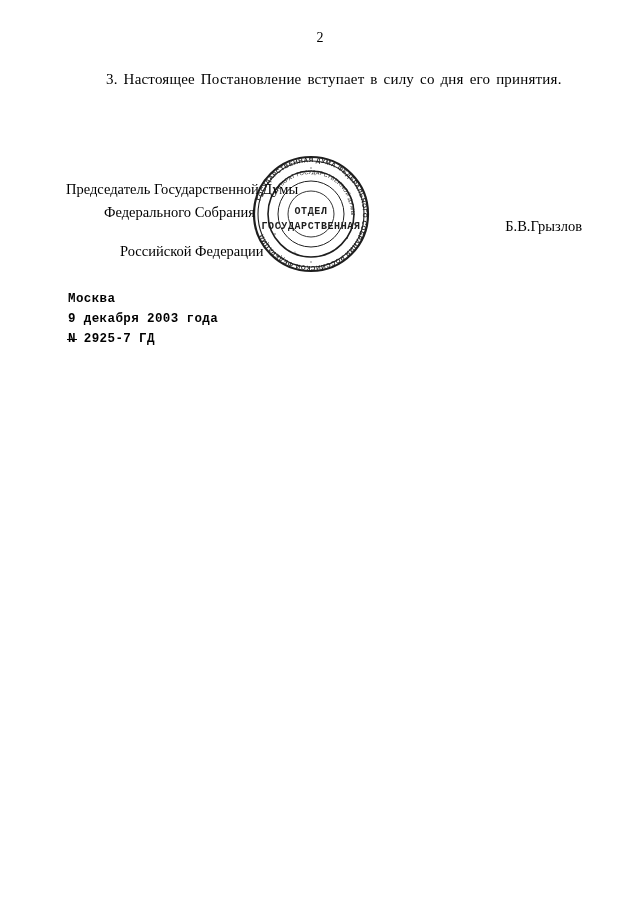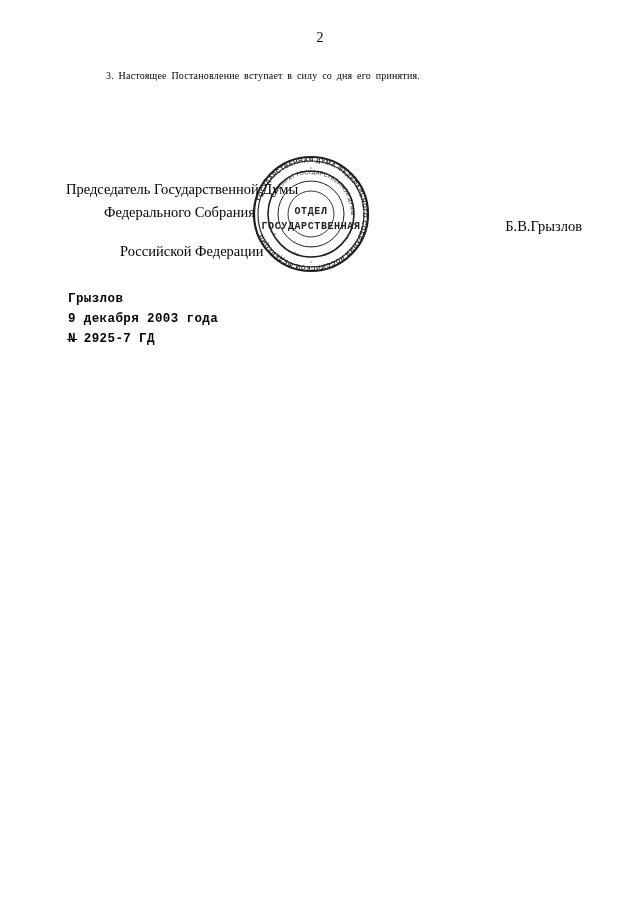--- a/index.html
+++ b/index.html
@@ -31,21 +31,21 @@
     text-align: center;
     font-size: 14px;
     font-family: "Liberation Serif", serif;
   }
 
   .clause {
     position: absolute;
     top: 68px;
     left: 68px;
     width: 510px;
-    font-size: 10px;
+    font-size: 15px;
     text-indent: 38px;
     text-align: justify;
     line-height: 1.5;
     letter-spacing: 0.2px;
     word-spacing: 2px;
   }
 
   .signature-block {
     position: absolute;
     top: 178px;
@@ -168,18 +168,18 @@
         <circle cx="80" cy="24" r="0.6"></circle>
       </g>
     </svg>
     <div class="stamp-center-text">
       <div>ОТДЕЛ</div>
       <div>ГОСУДАРСТВЕННАЯ</div>
     </div>
   </div>
 
   <div class="place-date">
-    <div>Грызлов</div>
+    <div>Москва</div>
     <div>9 декабря 2003 года</div>
     <div><span class="no-symbol">N</span><span> 2925-7 ГД</span></div>
   </div>
 
 </div>
 
 </body></html>

